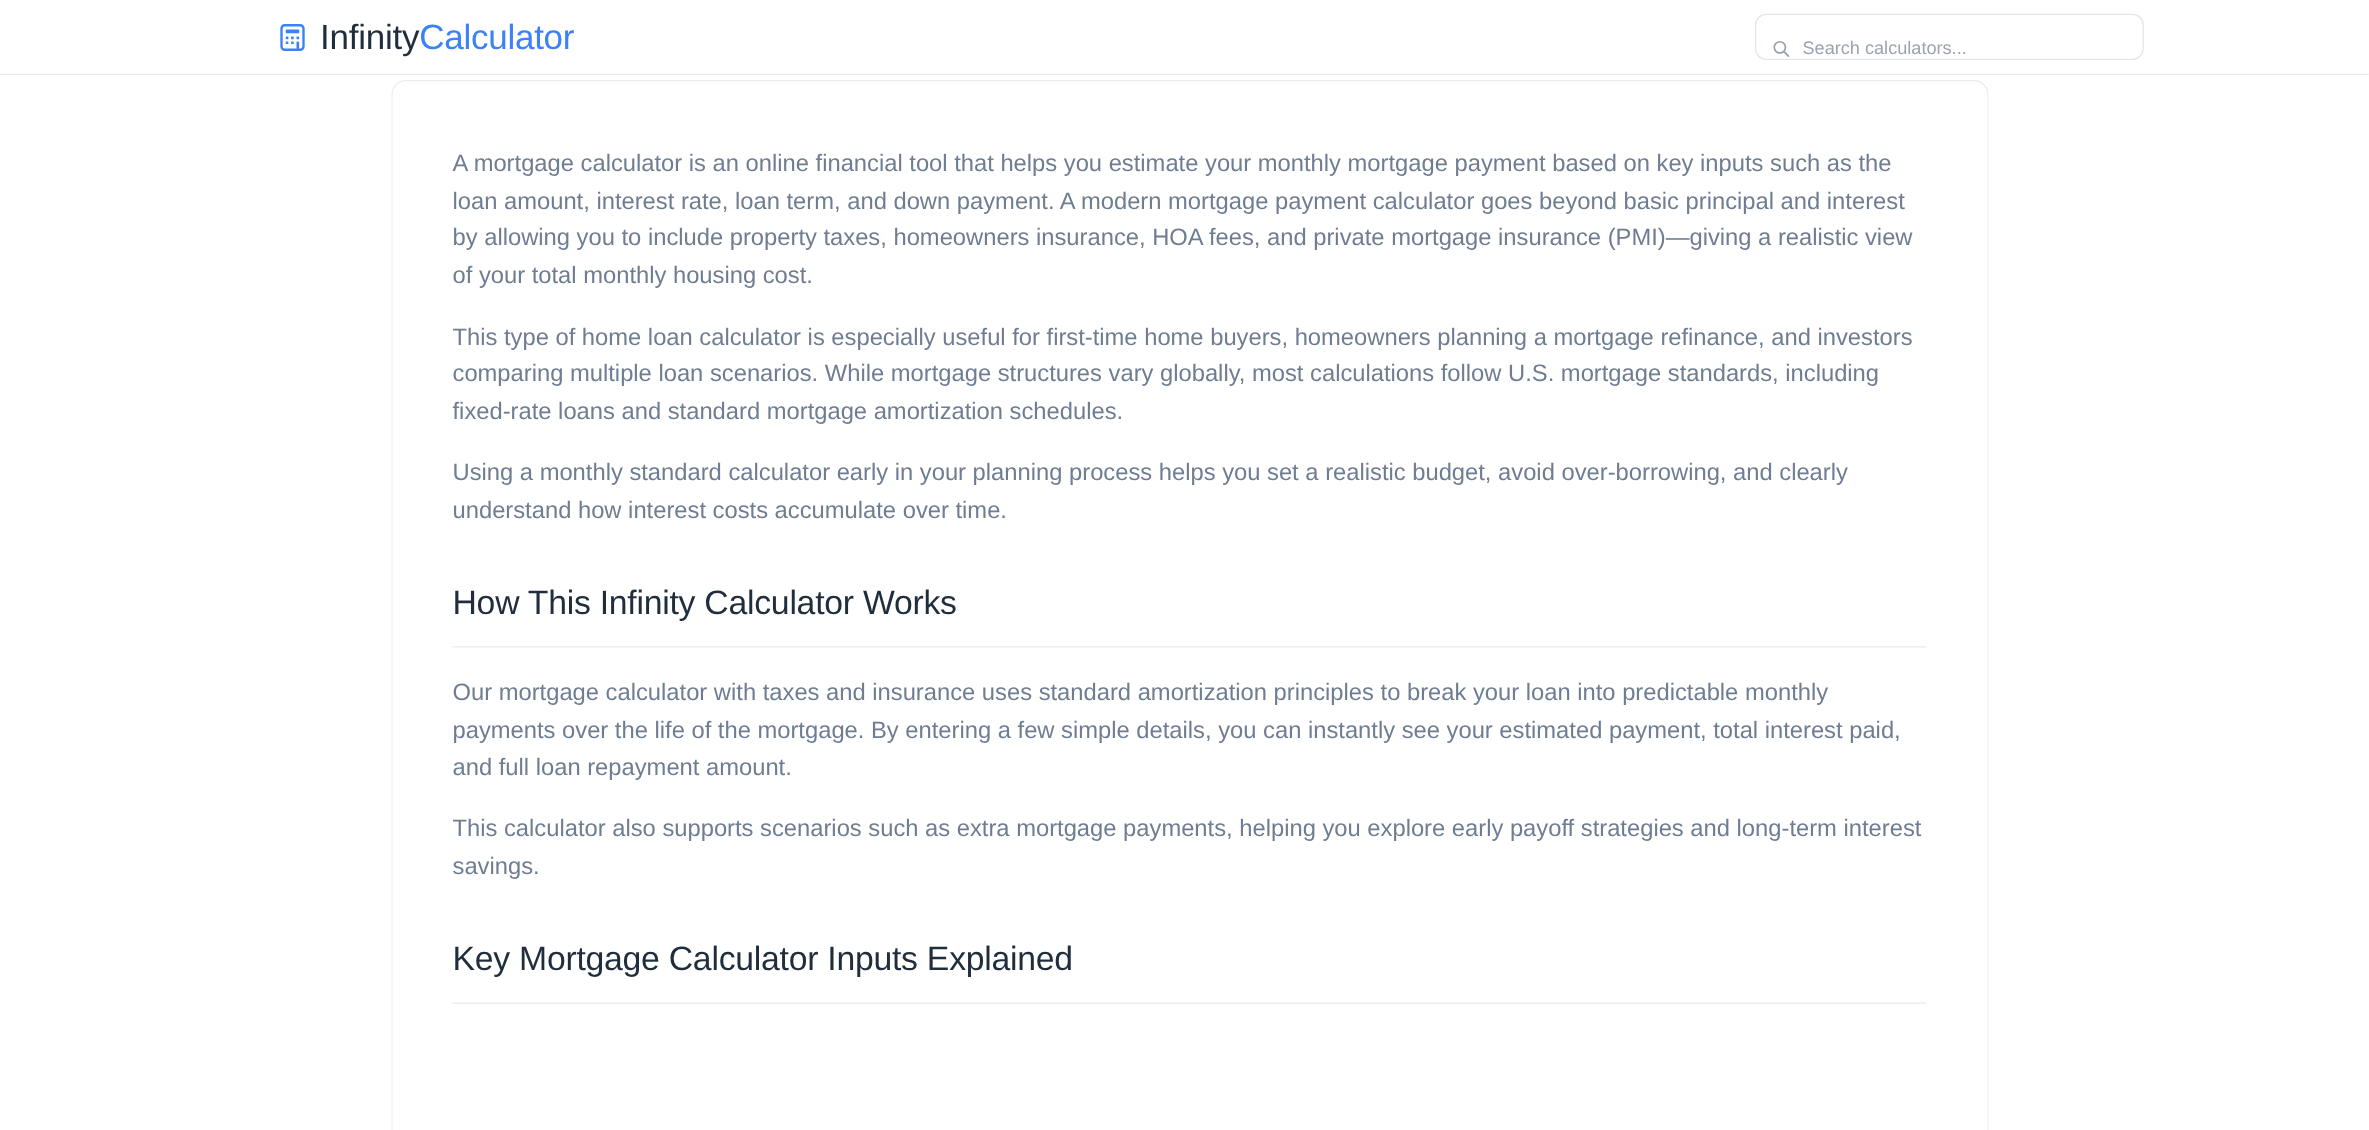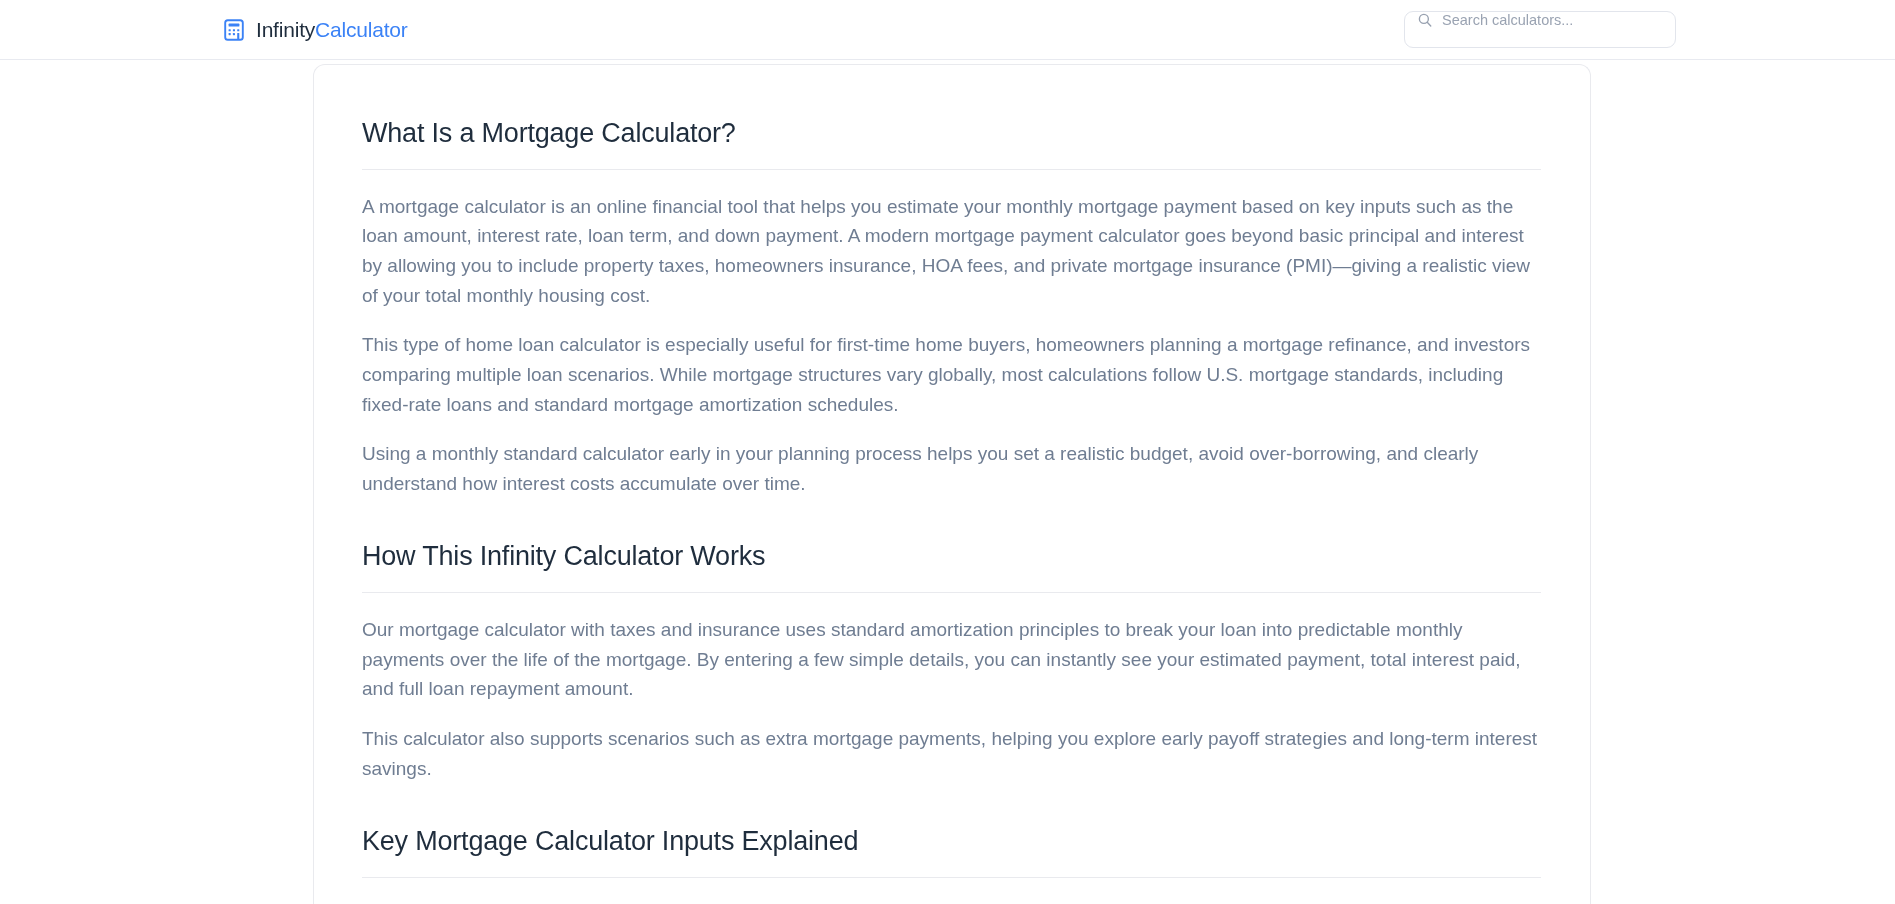--- a/index.html
+++ b/index.html
@@ -27,38 +27,38 @@
     gap:10px;
     cursor:pointer;
     text-decoration:none;
   }
   .brand-icon{
     width:24px;height:24px;
     display:block;
     flex:0 0 auto;
   }
   .brand-text{
-    font-size:21px;
+    font-size:28px;
     letter-spacing:-0.2px;
     white-space:nowrap;
   }
   .brand-text .b1{color:#1f2d3d;}
   .brand-text .b2{color:#3b82f6;}
 
   .search-wrap{
     position:absolute;
     left:1404px;
     top:11px;
-    width:272px;
+    width:311px;
     height:37px;
     border:1px solid #e2e5ec;
     border-radius:9px;
     background:#ffffff;
     display:flex;
-    align-items:flex-start;
+    align-items:flex-end;
     padding:0 12px;
     gap:9px;
   }
   .search-icon{width:16px;height:16px;flex:0 0 auto;display:block;}
   .search-input{
     border:0;outline:0;background:transparent;
     font-family:inherit;
     font-size:14.5px;
     color:#3a4354;
     width:100%;
@@ -141,21 +141,20 @@
       </svg>
     </span>
     <input class="search-input" type="text" placeholder="Search calculators..." style="">
   </div>
 
 </header>
 
 <div class="page">
   <main class="content-card">
 
-    <h2 class="section-title">What Is a Mortgage Calculator?</h2>
     <p class="body-text">A mortgage calculator is an online financial tool that helps you estimate your monthly mortgage payment based on key inputs such as the loan amount, interest rate, loan term, and down payment. A modern mortgage payment calculator goes beyond basic principal and interest by allowing you to include property taxes, homeowners insurance, HOA fees, and private mortgage insurance (PMI)—giving a realistic view of your total monthly housing cost.</p>
     <p class="body-text">This type of home loan calculator is especially useful for first-time home buyers, homeowners planning a mortgage refinance, and investors comparing multiple loan scenarios. While mortgage structures vary globally, most calculations follow U.S. mortgage standards, including fixed-rate loans and standard mortgage amortization schedules.</p>
     <p class="body-text">Using a monthly standard calculator early in your planning process helps you set a realistic budget, avoid over-borrowing, and clearly understand how interest costs accumulate over time.</p>
 
     <h2 class="section-title spaced">How This Infinity Calculator Works</h2>
     <p class="body-text">Our mortgage calculator with taxes and insurance uses standard amortization principles to break your loan into predictable monthly payments over the life of the mortgage. By entering a few simple details, you can instantly see your estimated payment, total interest paid, and full loan repayment amount.</p>
     <p class="body-text">This calculator also supports scenarios such as extra mortgage payments, helping you explore early payoff strategies and long-term interest savings.</p>
 
     <h2 class="section-title spaced">Key Mortgage Calculator Inputs Explained</h2>
 

